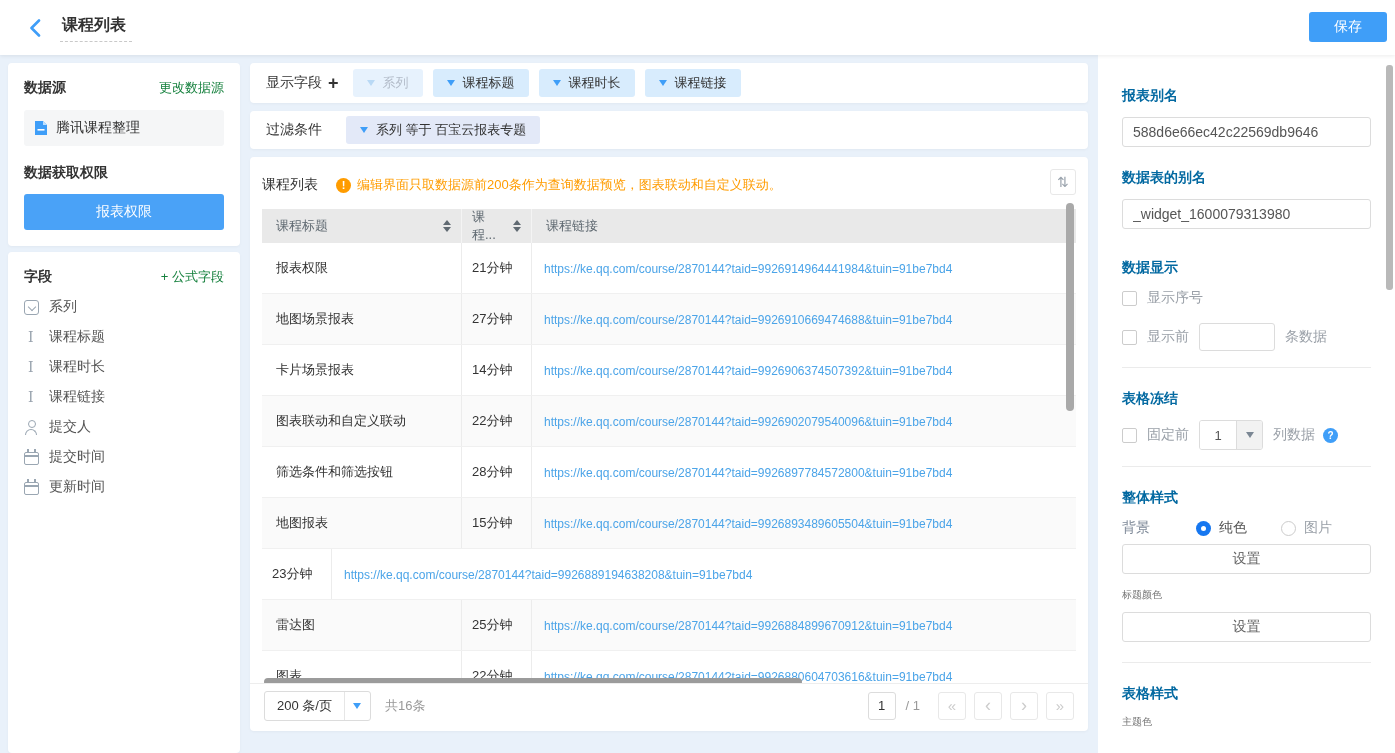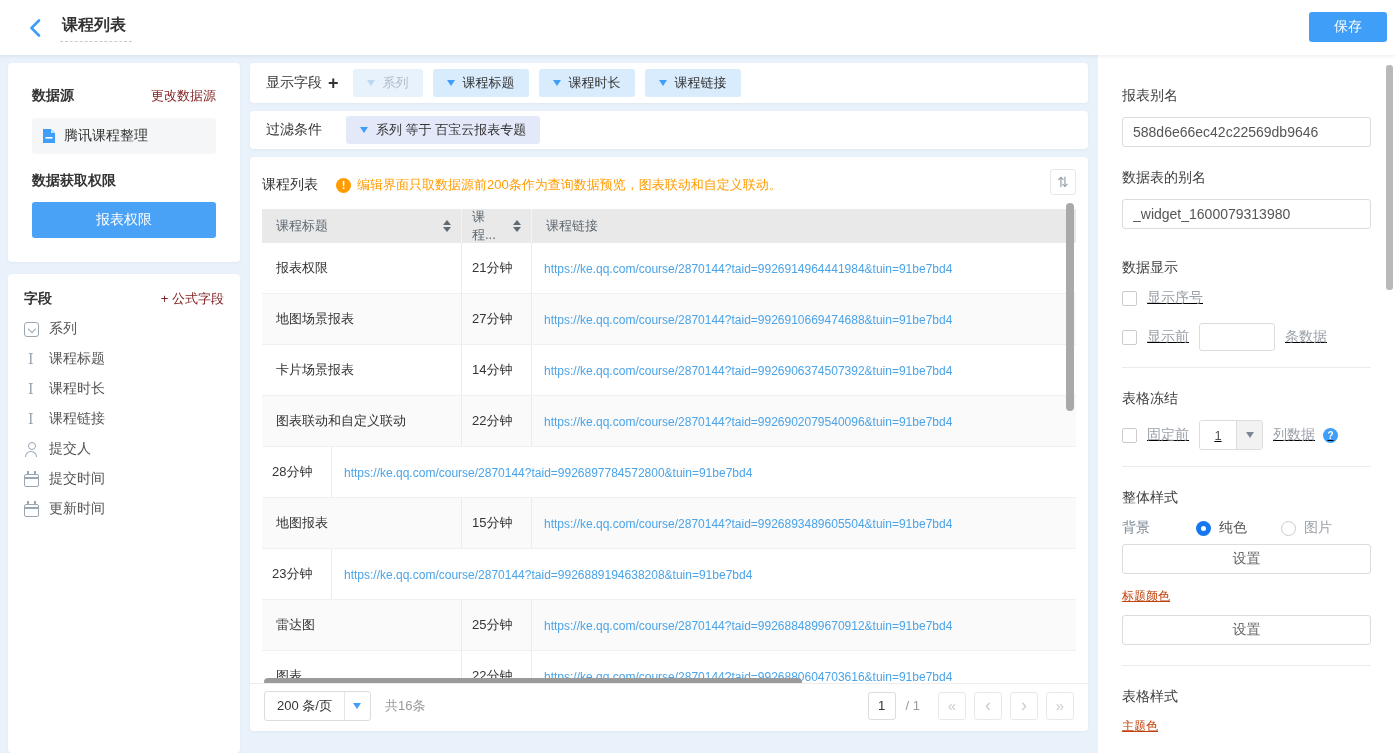--- a/index.html
+++ b/index.html
@@ -12,24 +12,24 @@
             box-shadow:0 1px 4px rgba(0,0,0,.08); z-index:20; display:flex; align-items:center; }
   .back { margin-left:24px; width:22px; height:22px; cursor:pointer; display:flex; align-items:center; justify-content:center; }
   .page-title { margin-left:14px; font-size:16px; font-weight:bold; color:#333;
                 border-bottom:1px dashed #c9c9c9; padding:2px 6px 5px 2px; }
   .save-btn { position:absolute; right:8px; top:12px; width:78px; height:30px; background:#3f9ef8;
               color:#fff; font-size:14px; border:none; border-radius:3px; cursor:pointer; }
 
   
   .left-col { position:absolute; left:8px; top:63px; width:232px; height:690px; display:flex; flex-direction:column; }
   .card { background:#fff; border-radius:4px; box-shadow:0 1px 3px rgba(0,0,0,.04); }
-  .ds-card { padding:24px; margin-bottom:12px; }
+  .ds-card { padding:16px; margin-bottom:6px; }
   .card-head { display:flex; align-items:center; justify-content:space-between; }
   .sec-title { font-size:14px; font-weight:bold; color:#333; }
-  .blue-link { font-size:13px; color:#7f1d1d; cursor:pointer; text-decoration:none; }
+  .blue-link { font-size:13px; color:#15803d; cursor:pointer; text-decoration:none; }
   .source-item { margin-top:13px; height:36px; background:#f5f6f7; border-radius:3px; display:flex;
                  align-items:center; padding:0 10px; cursor:pointer; }
   .source-item span.nm { margin-left:8px; font-size:14px; color:#333; }
   .perm-title { margin-top:18px; }
   .perm-btn { margin-top:12px; width:100%; height:36px; background:#4aa2f7; color:#fff; font-size:14px;
               border:none; border-radius:3px; cursor:pointer; }
   .fields-card { flex:1; padding:16px; overflow:hidden; }
   .field-list { margin-top:6px; }
   .field-item { display:flex; align-items:center; height:30px; cursor:pointer; }
   .field-item .flabel { margin-left:10px; font-size:14px; color:#555; }
@@ -110,25 +110,25 @@
               display:flex; align-items:center; justify-content:center; background:#fff; }
   .of { font-size:13px; color:#999; margin:0 10px 0 2px; }
   .pg { width:28px; height:28px; border:1px solid #e8e8e8; border-radius:3px; background:#fff; color:#ccc;
         font-size:15px; display:flex; align-items:center; justify-content:center; cursor:pointer; }
   .pg-first::before { content:"«"; } .pg-prev::before { content:"‹"; font-size:18px; }
   .pg-next::before { content:"›"; font-size:18px; } .pg-last::before { content:"»"; }
 
   
   .right-panel { position:absolute; left:1098px; top:55px; width:297px; height:698px; background:#fff;
                  padding:32px 24px 0 24px; overflow:hidden; }
-  .rp-title { font-size:14px; font-weight:normal; color:#404040; margin-bottom:12px; }
+  .rp-title { font-size:14px; font-weight:bold; color:#0369a1; margin-bottom:12px; }
   .rp-input { width:100%; height:30px; border:1px solid #dcdcdc; border-radius:3px; padding:0 10px;
               font-size:14px; color:#555; background:#fff; margin-bottom:22px; outline:none;
               font-family:"Liberation Sans","DejaVu Sans",sans-serif; }
-  .chk-row { display:flex; align-items:center; margin-bottom:16px;text-decoration:underline; }
+  .chk-row { display:flex; align-items:center; margin-bottom:16px; }
   .chk { width:15px; height:15px; border:1px solid #ccc; border-radius:2px; background:#fff; flex:none; cursor:pointer; }
   .chk-lbl { margin-left:10px; font-size:14px; color:#9aa0a8; }
   .mini-input { width:76px; height:28px; border:1px solid #dcdcdc; border-radius:3px; margin-left:10px; outline:none; padding:0 8px; font-size:13px; }
   .suffix { margin-left:10px; font-size:14px; color:#9aa0a8; }
   .divider { border-top:1px solid #ebebeb; margin:6px 0 22px 0; }
   .sel-mini { display:flex; height:30px; margin-left:10px; border:1px solid #dcdcdc; border-radius:3px; overflow:hidden; cursor:pointer; }
   .sel-mini .v { width:36px; background:#fff; font-size:13px; color:#555; display:flex; align-items:center; justify-content:center; }
   .sel-mini .a { width:26px; background:#f2f2f2; border-left:1px solid #dcdcdc; display:flex; align-items:center; justify-content:center; }
   .tri-dark { width:0;height:0;border-left:4.5px solid transparent;border-right:4.5px solid transparent;border-top:6px solid #7b8794; }
   .q-ic { width:15px; height:15px; border-radius:50%; background:#3f9ef8; color:#fff; font-size:10px; font-weight:bold;
@@ -136,21 +136,21 @@
   .bg-row { display:flex; align-items:center; margin-bottom:7px; }
   .bg-lbl { font-size:14px; color:#7f8a99; width:74px; }
   .radio-on { width:15px; height:15px; border-radius:50%; background:#1677f0; position:relative; flex:none; cursor:pointer; }
   .radio-on::after { content:""; position:absolute; left:5px; top:5px; width:5px; height:5px; border-radius:50%; background:#fff; }
   .radio-off { width:15px; height:15px; border-radius:50%; border:1.5px solid #ccc; background:#fff; flex:none; cursor:pointer; }
   .radio-lbl { margin-left:8px; font-size:14px; color:#555; }
   .radio-lbl.dim { color:#9aa0a8;font-family:Liberation Serif, serif; }
   .radio-gap { width:34px; }
   .set-btn { width:100%; height:30px; border:1px solid #dcdcdc; border-radius:3px; background:#fff; color:#666;
              font-size:14px; cursor:pointer; margin-bottom:14px; font-family:"Liberation Sans","DejaVu Sans",sans-serif; }
-  .sub-lbl { font-size:12px; color:#c2410c; margin-bottom:10px;text-decoration:underline; }
+  .sub-lbl { font-size:10px; color:#737373; margin-bottom:10px; }
 
   .win-scroll { position:absolute; right:2px; top:65px; width:7px; height:225px; background:#b9b9b9; border-radius:3px; z-index:30; }
 </style>
 </head>
 <body>
 
 <div class="page">
 
   <div class="topbar">
     <span class="back">
@@ -309,20 +309,21 @@
     <div class="c3"><a>https://ke.qq.com/course/2870144?taid=9926906374507392&amp;tuin=91be7bd4</a></div>
   </div>
 
   <div class="trow alt">
     <div class="c1">图表联动和自定义联动</div>
     <div class="c2">22分钟</div>
     <div class="c3"><a>https://ke.qq.com/course/2870144?taid=9926902079540096&amp;tuin=91be7bd4</a></div>
   </div>
 
   <div class="trow">
+    <div class="c1">筛选条件和筛选按钮</div>
     <div class="c2">28分钟</div>
     <div class="c3"><a>https://ke.qq.com/course/2870144?taid=9926897784572800&amp;tuin=91be7bd4</a></div>
   </div>
 
   <div class="trow alt">
     <div class="c1">地图报表</div>
     <div class="c2">15分钟</div>
     <div class="c3"><a>https://ke.qq.com/course/2870144?taid=9926893489605504&amp;tuin=91be7bd4</a></div>
   </div>
 

